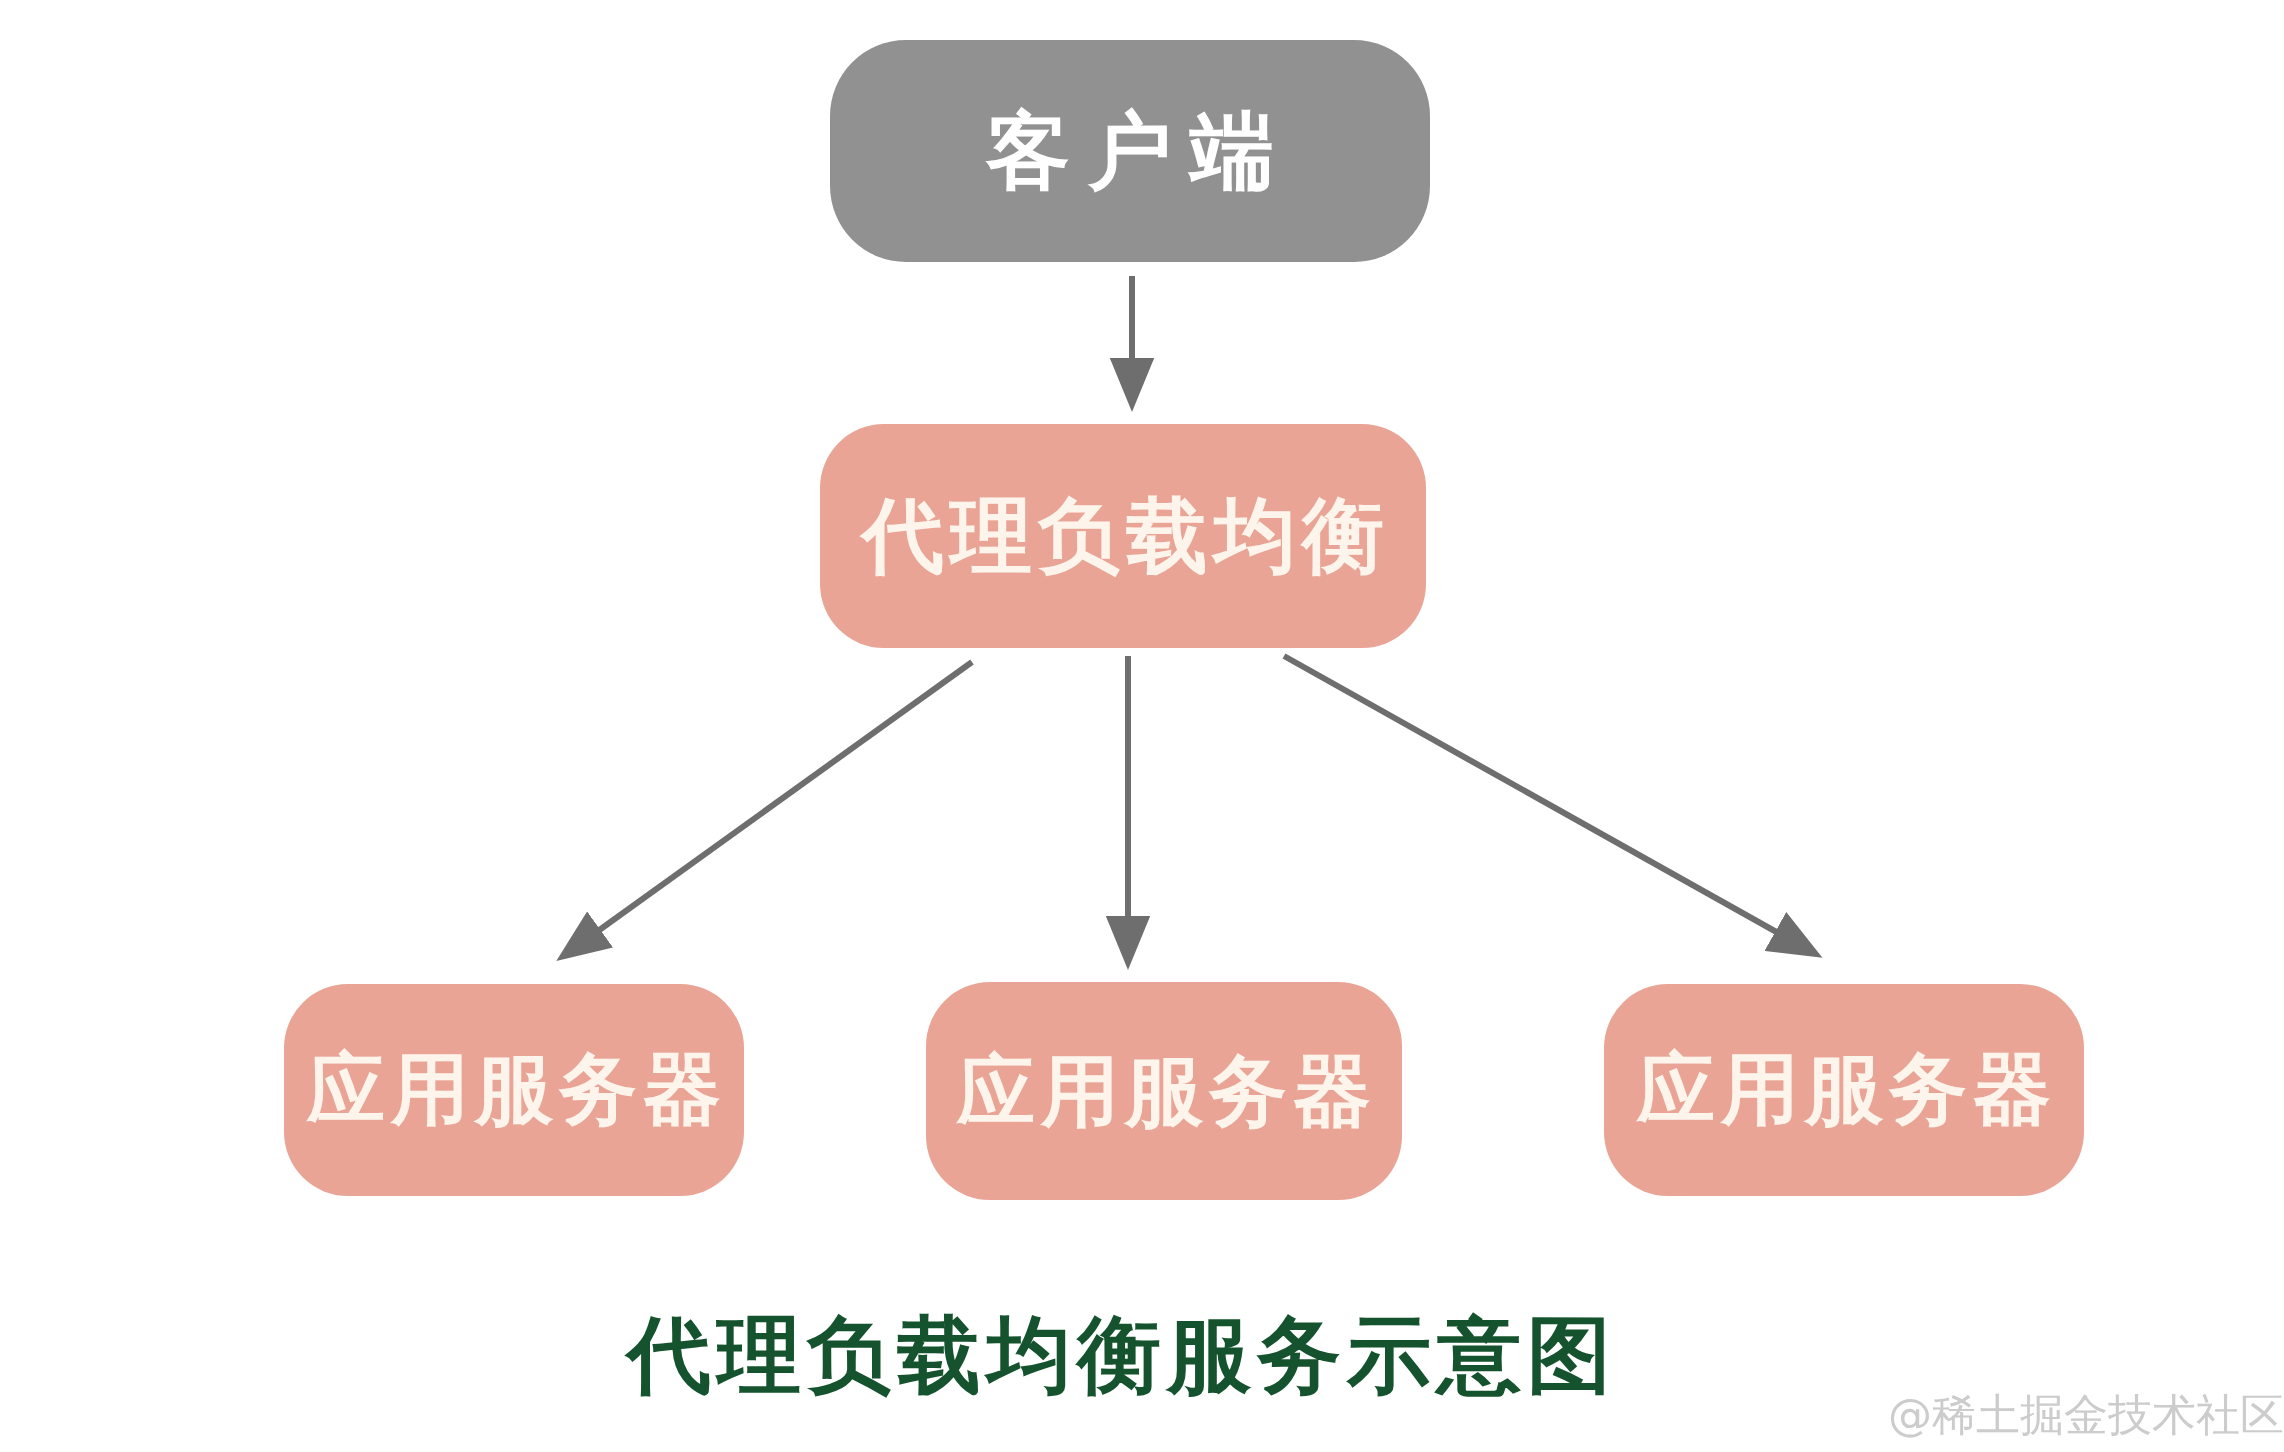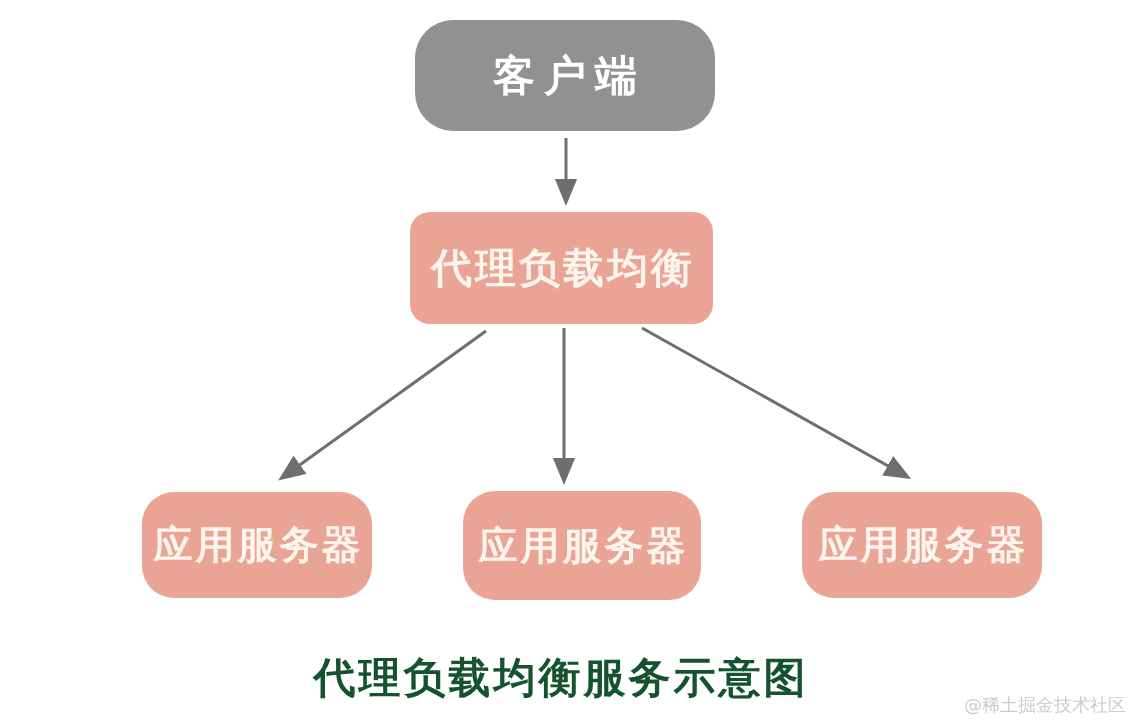--- a/index.html
+++ b/index.html
@@ -44,21 +44,21 @@
   }
 
   .node-salmon {
     background: #e9a496;
     color: #fdf5ec;
   }
 
   .node-proxy {
     left: 410px; top: 212px;
     width: 303px; height: 112px;
-    border-radius: 20px;
+    border-radius: 32px;
     font-size: 41px;
     letter-spacing: 3px;
     padding-left: 3px;
   }
 
   .node-server {
     width: 230px; height: 106px;
     border-radius: 32px;
     font-size: 39px;
     letter-spacing: 3px;
@@ -75,23 +75,23 @@
     transform: translateX(-50%);
     color: #14532d;
     font-size: 42px;
     font-weight: bold;
     letter-spacing: 3px;
     white-space: nowrap;
   }
 
   .watermark {
     position: absolute;
-    right: 16px; top: 693px;
+    right: 0; top: 693px;
     color: #cccccc;
-    font-size: 18px;
+    font-size: 22px;
     white-space: nowrap;
     margin-left: 32px;
   }
 </style>
 </head>
 <body>
 
 <div class="canvas">
 
   <svg class="arrow-layer" viewBox="0 0 1142 726" xmlns="http://www.w3.org/2000/svg">

